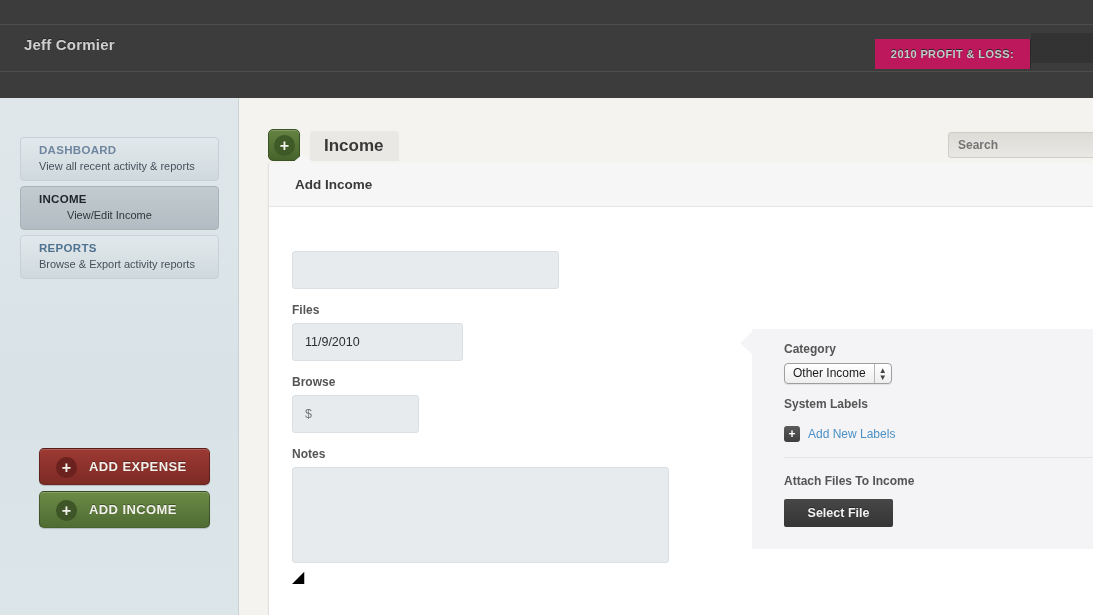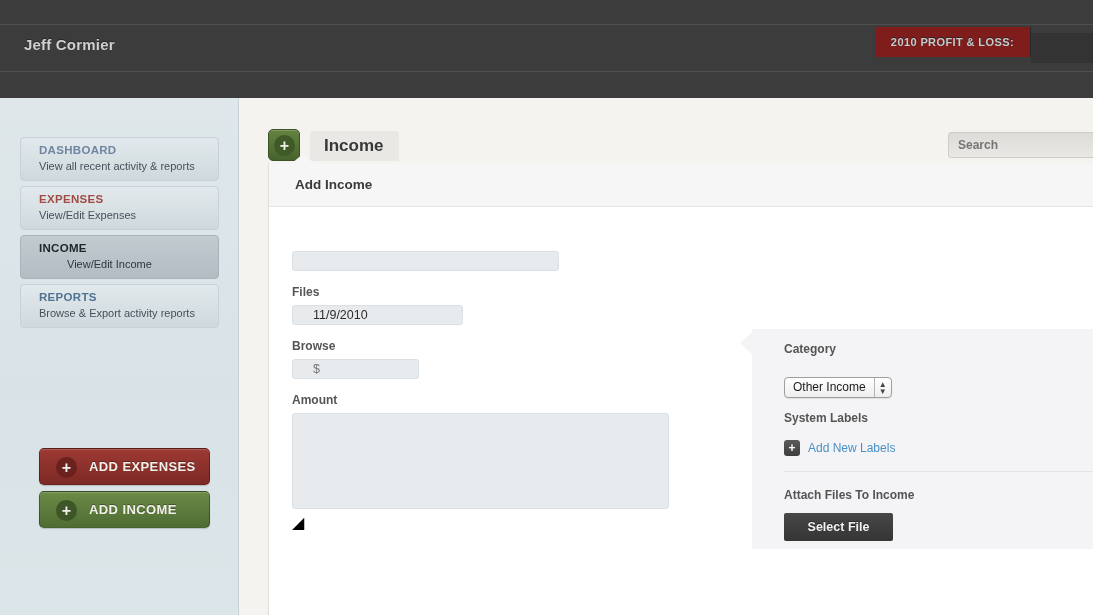--- a/index.html
+++ b/index.html
@@ -25,26 +25,26 @@
     position: absolute; left: 0; top: 71px; width: 1093px; height: 1px;
     background: #4e4e4e;
   }
   .brand {
     position: absolute; left: 24px; top: 36px;
     font-size: 15px; font-weight: bold; color: #cfcfcf;
     letter-spacing: .2px;
     text-shadow: 0 -1px 0 #262626;
   }
   .pl-badge {
-    position: absolute; right: 62px; top: 27px;
+    position: absolute; right: 62px; top: 39px;
     height: 30px; line-height: 30px;
     padding: 0 16px;
     font-size: 11px; font-weight: bold; letter-spacing: .4px;
     color: #c9c9c9;
-    background: #7f1d1d;
+    background: #be185d;
     border-right: 1px solid #2a2a2a;
     text-shadow: 0 -1px 0 #262626;
   }
   .pl-value-box {
     position: absolute; right: 0; top: 33px;
     width: 62px; height: 30px;
     background: #333333;
   }
 
   
@@ -179,23 +179,23 @@
   
   .form-left { position: absolute; left: 23px; top: 88px; }
   .flabel {
     font-size: 12px; font-weight: bold; color: #555555;
     margin-bottom: 6px;
   }
   .finput {
     background: #e7ebee;
     border: 1px solid #dadfe3;
     border-radius: 3px;
-    height: 20px;
+    height: 38px;
     font-size: 12.5px; color: #2e2e2e;
-    padding: 0 20px; line-height: 22px;
+    padding: 0 12px; line-height: 22px;
     font-family: "Liberation Sans", sans-serif;
   }
   .fi-customer { width: 267px; margin-bottom: 14px; }
   .fi-date { width: 171px; margin-bottom: 14px; }
   .fi-amount { width: 127px; color: #6d6d6d; margin-bottom: 14px; }
   .ftext {
     width: 377px; height: 96px;
     background: #e7ebee;
     border: 1px solid #dadfe3;
     border-radius: 3px;
@@ -215,21 +215,21 @@
     border-top: 11px solid transparent;
     border-bottom: 11px solid transparent;
     border-right: 12px solid #f4f4f6;
   }
   .panel-inner { position: absolute; left: 32px; top: 13px; width: 360px; }
   .plabel {
     font-size: 12px; font-weight: bold; color: #555555;
   }
   .sel {
     display: inline-block;
-    margin-top: 21px;
+    margin-top: 7px;
     height: 21px;
     border: 1px solid #9e9e9e;
     border-radius: 4px;
     background: linear-gradient(180deg, #ffffff 0%, #eeeeee 100%);
     font-size: 12px; color: #1c1c1c;
     padding: 0 0 0 8px;
     line-height: 19px;
     position: relative;
     box-shadow: 0 1px 1px rgba(0,0,0,.08);
     cursor: pointer;
@@ -288,40 +288,36 @@
 </div>
 
 <div class="sidebar">
   <div class="nav">
 
     <div class="nav-item">
       <div class="nav-title" style="color:#6f86a0">DASHBOARD</div>
       <div class="nav-sub">View all recent activity &amp; reports</div>
     </div>
 
-    <div class="nav-item">
-      <div class="nav-title" style="color:#a24b44">EXPENSES</div>
-      <div class="nav-sub">View/Edit Expenses</div>
-    </div>
 
     <div class="nav-item active">
       <div class="nav-title">INCOME</div>
       <div class="nav-sub">View/Edit Income</div>
     </div>
 
     <div class="nav-item">
       <div class="nav-title" style="color:#4f7390">REPORTS</div>
       <div class="nav-sub">Browse &amp; Export activity reports</div>
     </div>
   </div>
 
   <div class="act-btns">
     <div class="act-btn expense">
       <div class="circ">+</div>
-      <div class="txt">ADD EXPENSES</div>
+      <div class="txt">ADD EXPENSE</div>
     </div>
     <div class="act-btn income">
       <div class="circ">+</div>
       <div class="txt">ADD INCOME</div>
     </div>
   </div>
 </div>
 
 <div class="main">
 
@@ -342,21 +338,21 @@
 
     <div class="form-left">
       <input class="finput fi-customer" value="" style="">
 
       <div class="flabel">Files</div>
       <input class="finput fi-date" value="11/9/2010" style="">
 
       <div class="flabel">Browse</div>
       <input class="finput fi-amount" placeholder="$" style="">
 
-      <div class="flabel">Amount</div>
+      <div class="flabel">Notes</div>
       <div style="position:relative;width:377px;">
         <textarea class="ftext" style=""></textarea>
         <div class="grip">◢</div>
       </div>
     </div>
 
     <div class="panel">
       <div class="arrow"></div>
       <div class="panel-inner">
 

